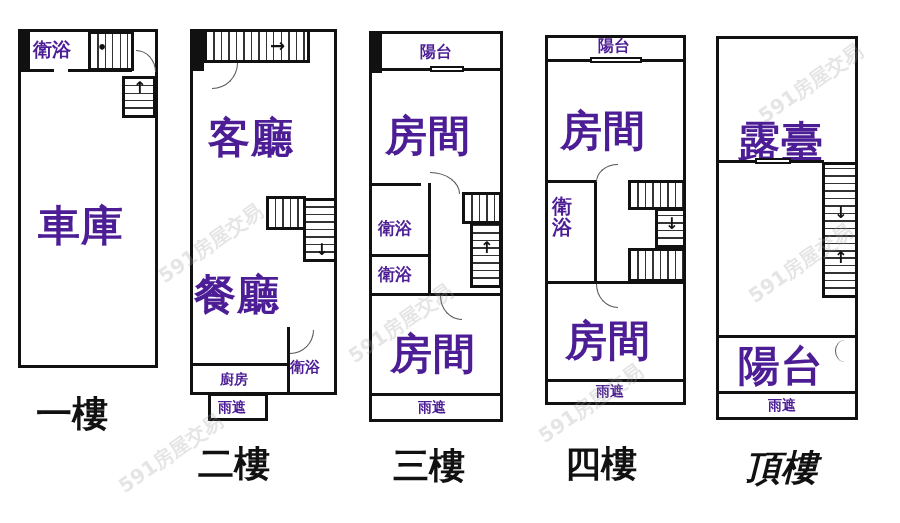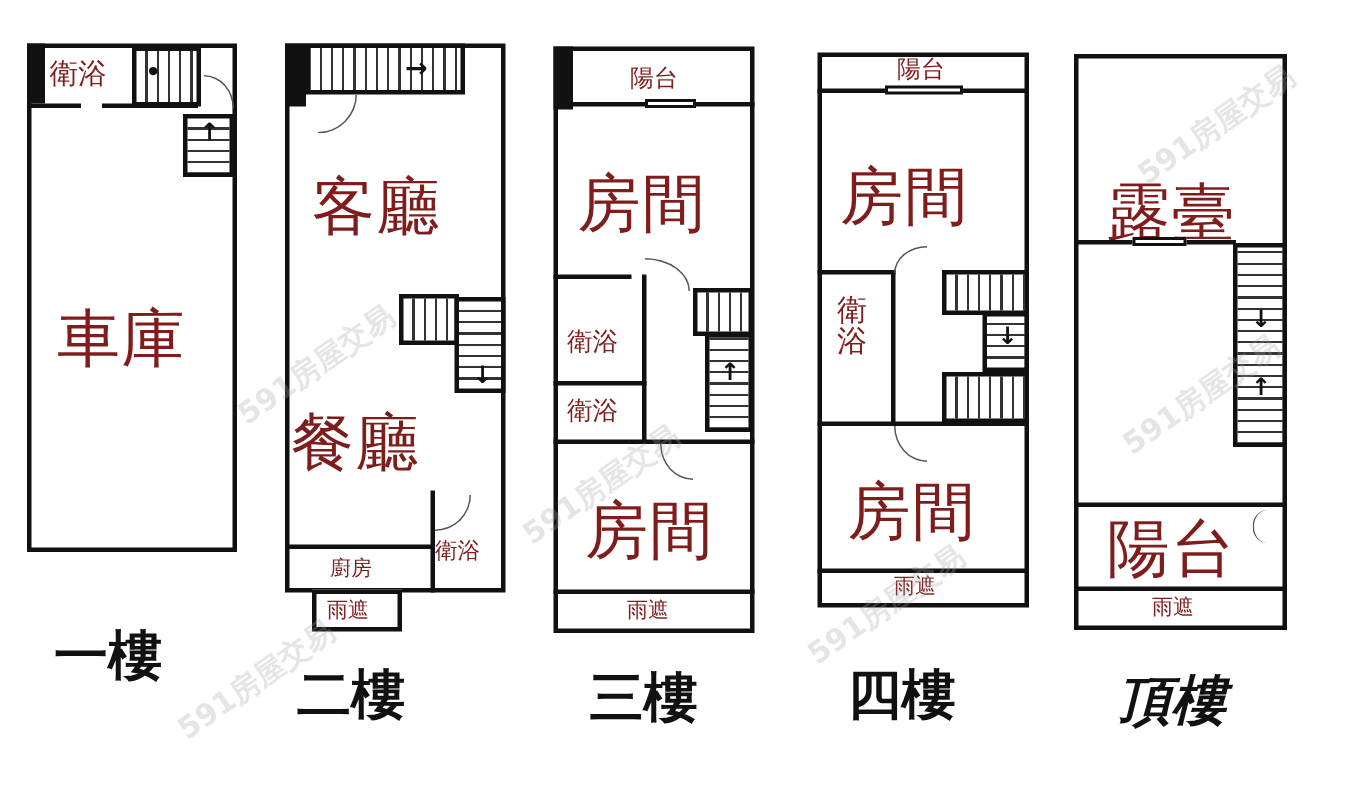--- a/index.html
+++ b/index.html
@@ -1,20 +1,20 @@
 <!DOCTYPE html>
 <html><head>
 <meta charset="utf-8">
 <style>
   html, body { margin:0; padding:0; background:#fff; }
   body { width:900px; height:523px; position:relative; overflow:hidden;
          font-family:"DejaVu Sans", sans-serif; color:#111; }
   .wall { position:absolute; border:3px solid #111; box-sizing:border-box; background:#fff; }
   .line { position:absolute; background:#111; }
-  .label { position:absolute; font-weight:normal; color:#7f1d1d; white-space:nowrap; line-height:1; text-align:right; }
+  .label { position:absolute; font-weight:bold; color:#4c1d95; white-space:nowrap; line-height:1; text-align:left; }
   .big { font-size:42px; letter-spacing:1px; }
   .small { font-size:16px; }
   .tiny { font-size:14px; }
   .floor-label { position:absolute; font-size:36px; font-weight:bold; line-height:1; white-space:nowrap; }
   .stair { position:absolute; border:3px solid #111; box-sizing:border-box; background:
      repeating-linear-gradient(90deg, #fff 0 6px, #333 6px 7.5px); }
   .stair.v { background: repeating-linear-gradient(0deg, #fff 0 6px, #333 6px 7.5px); }
   .door { position:absolute; border:1.5px solid #555; border-radius:0 100% 0 0; box-sizing:border-box; border-left:none; border-bottom:none; }
   .blk { position:absolute; background:#111; }
   .wm { position:absolute; color:rgba(160,160,160,0.28); font-size:20px; font-weight:bold; transform:rotate(-35deg); white-space:nowrap; pointer-events:none; }
@@ -29,21 +29,21 @@
   <div class="blk" style="left:18px;top:29px;width:12px;height:40px;"></div>
   <div class="line" style="left:18px;top:69px;width:36px;height:3px;"></div>
   <div class="line" style="left:68px;top:69px;width:64px;height:3px;"></div>
   <div class="label small" style="left:33px;top:40px;font-size:19px;">衛浴</div>
   <div class="stair" style="left:88px;top:31px;width:46px;height:40px;"></div>
   <div class="arrow" style="left:97px;top:40px;">•</div>
   <div class="stair v" style="left:122px;top:76px;width:34px;height:42px;"></div>
   <div class="arrow" style="left:133px;top:80px;">↑</div>
   <div class="door" style="left:136px;top:50px;width:20px;height:22px;"></div>
   <div class="label big" style="left:38px;top:205px;">車庫</div>
-  <div class="floor-label" style="left:36px;top:420px;text-align:center;">一樓</div>
+  <div class="floor-label" style="left:36px;top:396px;text-align:center;">一樓</div>
 </div>
 
 <div>
   <div class="wall" style="left:190px;top:29px;width:147px;height:366px;"></div>
   <div class="blk" style="left:190px;top:29px;width:14px;height:42px;"></div>
   <div class="stair" style="left:204px;top:29px;width:106px;height:34px;"></div>
   <div class="arrow" style="left:270px;top:37px;font-size:18px;">→</div>
   <div class="door" style="left:212px;top:63px;width:26px;height:26px;border-radius:0 0 100% 0;border-top:none;border-right:1.5px solid #555;border-bottom:1.5px solid #555;"></div>
   <div class="label big" style="left:208px;top:117px;">客廳</div>
   <div class="stair" style="left:266px;top:196px;width:40px;height:34px;"></div>

